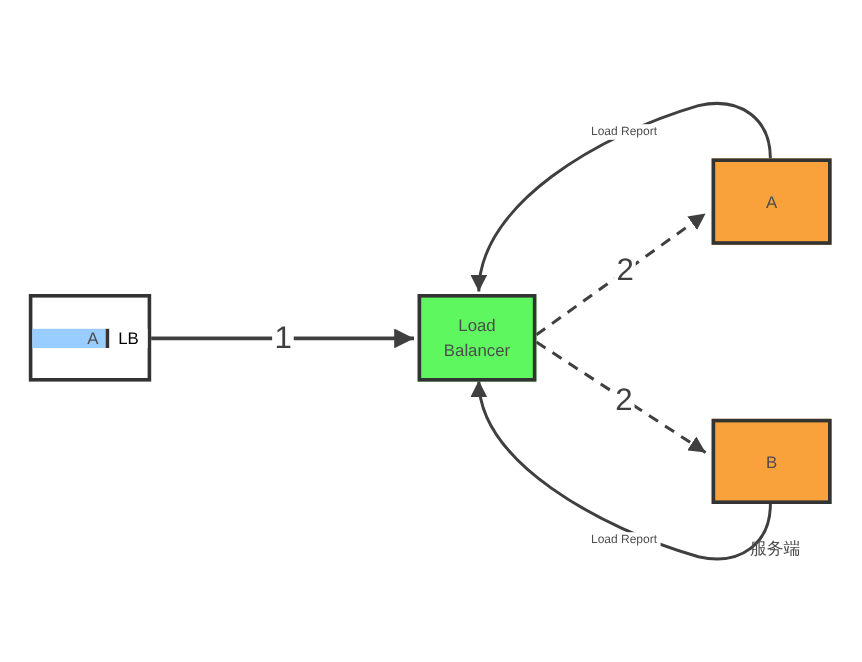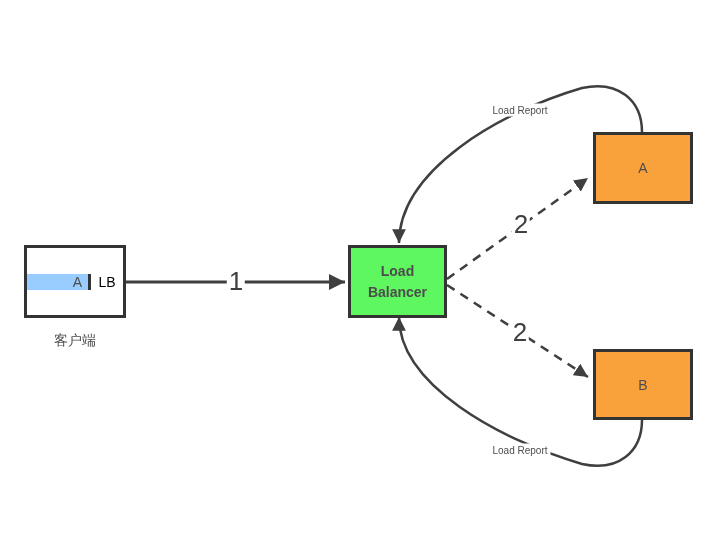--- a/index.html
+++ b/index.html
@@ -36,21 +36,21 @@
   .client-app {
     flex: 0 0 61px; background: var(--client_blue);
     display: flex; align-items: center; justify-content: flex-end;
     padding-right: 6px; box-sizing: border-box; color: #4d4d4d; font-size: 14px;
   }
   .client-lb {
     flex: 1 1 auto; background: #ffffff; border-left: 3px solid var(--border);
     display: flex; align-items: center; justify-content: center;
     color: #000000; font-size: 14px;
   }
-  .node-lb { left: 348px; top: 245px; width: 99px; height: 73px; background: var(--lb_green); line-height: 1.45; padding: 0 10px; font-weight: bold; }
+  .node-lb { left: 348px; top: 245px; width: 99px; height: 73px; background: var(--lb_green); line-height: 1.45; padding: 0 10px; }
   .node-server-a { left: 593px; top: 132px; width: 100px; height: 72px; background: var(--server_orange); }
   .node-server-b { left: 593px; top: 349px; width: 100px; height: 71px; background: var(--server_orange); }
 
   .caption {
     position: absolute; color: var(--text_dark); font-size: 14px; text-align: center;
   }
   .caption-client { left: 24px; top: 332px; width: 102px; }
   .caption-servers { left: 600px; top: 449px; width: 92px; }
 
   .edge-label {
@@ -87,32 +87,32 @@
   </svg>
 
   <div class="node-client node" style="padding:0;">
     <div class="client-app">
       <span>A</span>
     </div>
     <div class="client-lb">
       <span>LB</span>
     </div>
   </div>
-  <div class="caption caption-client">客户端</div>
 
   <div class="node node-lb">
     <span>Load Balancer</span>
   </div>
 
   <div class="node node-server-a">
     <span>A</span>
   </div>
   <div class="node node-server-b">
     <span>B</span>
   </div>
+  <div class="caption caption-servers">服务端</div>
 
   <div class="edge-label num-label" style="left:236px; top:282px;">1</div>
   <div class="edge-label num-label" style="left:521px; top:225px;">2</div>
   <div class="edge-label num-label" style="left:520px; top:333px;">2</div>
   <div class="edge-label txt-label" style="left:520px; top:110px;">Load Report</div>
   <div class="edge-label txt-label" style="left:520px; top:450px;">Load Report</div>
 
 </div>
 
 </body></html>

